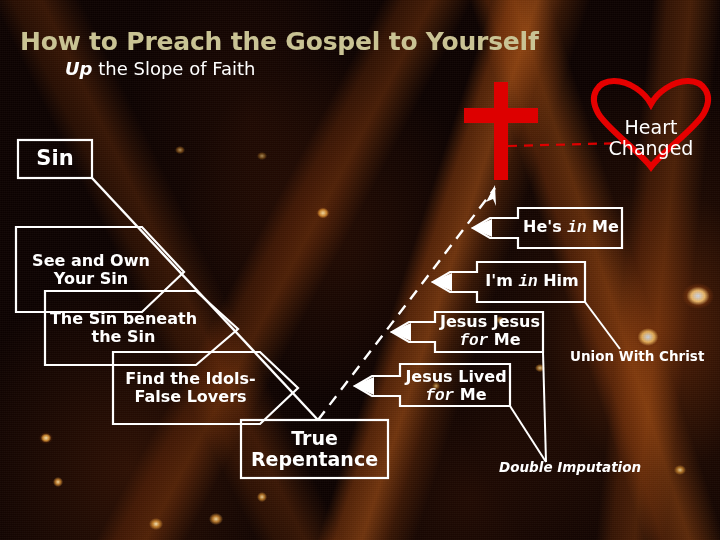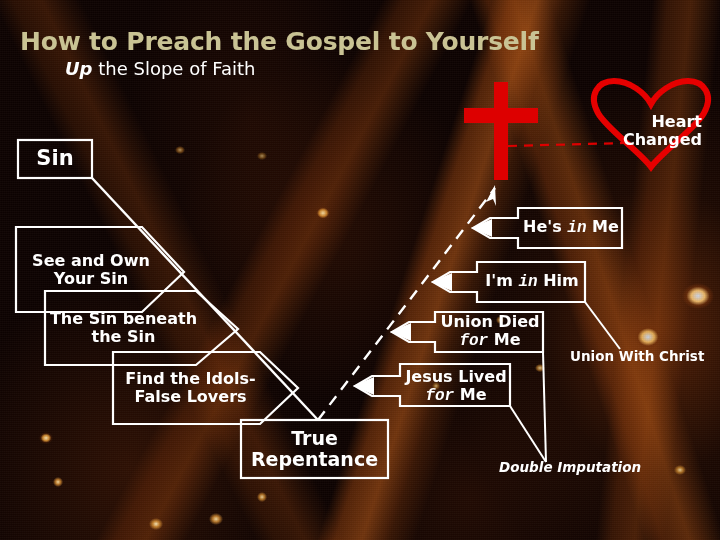--- a/index.html
+++ b/index.html
@@ -110,23 +110,23 @@
   .plain-label {
     position: absolute;
     color: #ffffff;
     font-weight: bold;
     font-size: 13.5px;
     white-space: nowrap;
   }
   .heart-label {
     position: absolute;
     color: #ffffff;
-    font-weight: bold;
-    font-size: 16px;
-    text-align: right;
+    font-weight: normal;
+    font-size: 19px;
+    text-align: center;
     line-height: 1.14;
     white-space: pre-line;
   }
 </style>
 </head>
 <body>
 
 <div id="stage">
 
   <div id="bg"></div>
@@ -210,21 +210,21 @@
 
   <div class="node" style="left:520px; top:208px; width:102px; height:40px; font-size:16px;">
     <span><span>He's </span><i>in</i><span> Me</span></span>
   </div>
 
   <div class="node" style="left:479px; top:262px; width:106px; height:40px; font-size:16px;text-align:center;">
     <span><span>I'm </span><i>in</i><span> Him</span></span>
   </div>
 
   <div class="node" style="left:437px; top:312px; width:106px; height:40px; font-size:16px;">
-    <span><span>Union Died</span><br><i>for</i><span> Me</span></span>
+    <span><span>Jesus Jesus</span><br><i>for</i><span> Me</span></span>
   </div>
 
   <div class="node" style="left:402px; top:364px; width:108px; height:45px; font-size:16px;">
     <span><span>Jesus Lived</span><br><i>for</i><span> Me</span></span>
   </div>
 
   <div class="plain-label" style="left:570px; top:348px;">Union With Christ</div>
 
   <div class="plain-label" style="left:499px; top:459px;font-style:italic;">Double Imputation</div>
 

